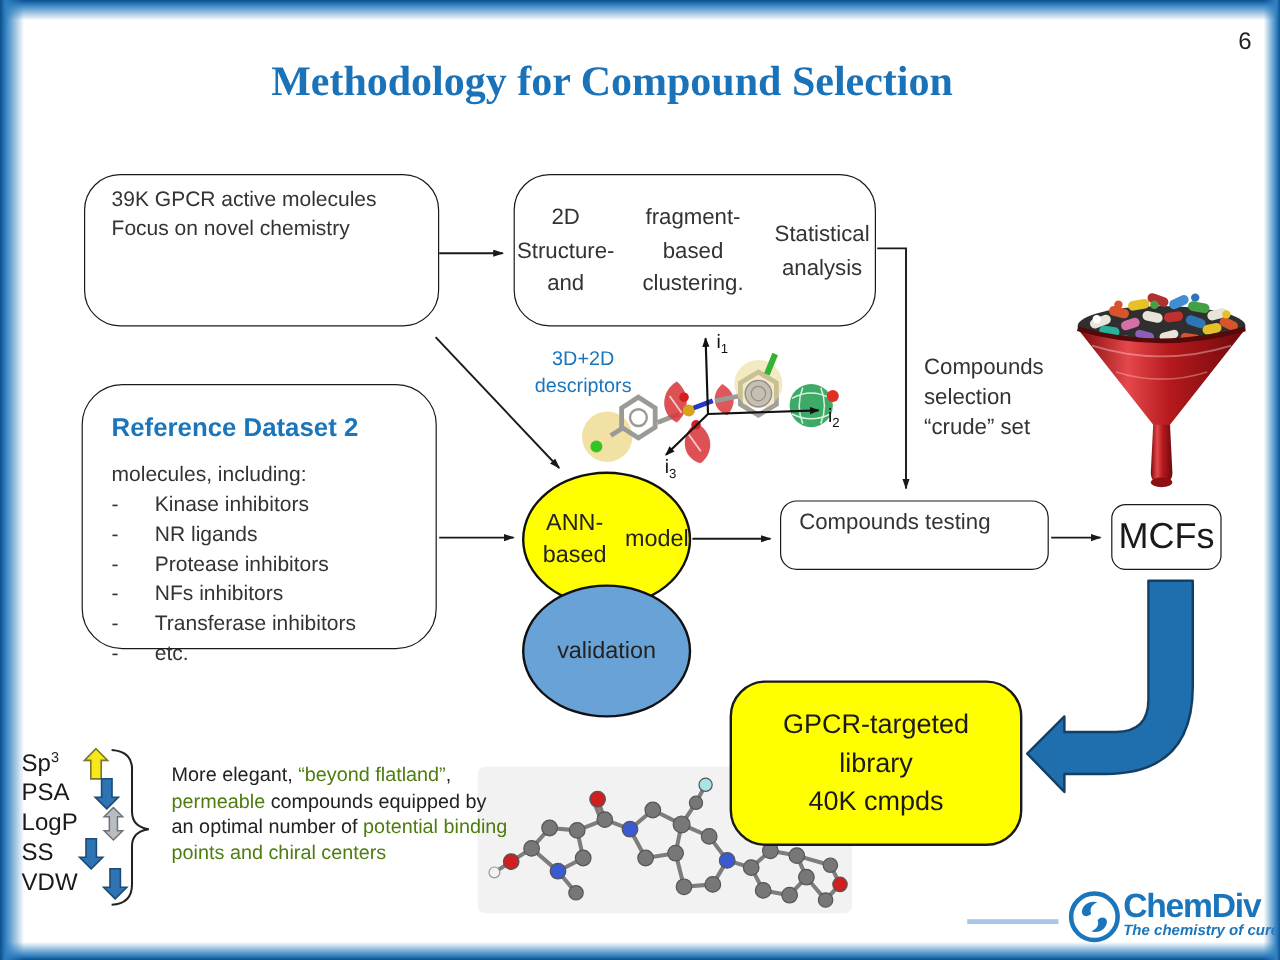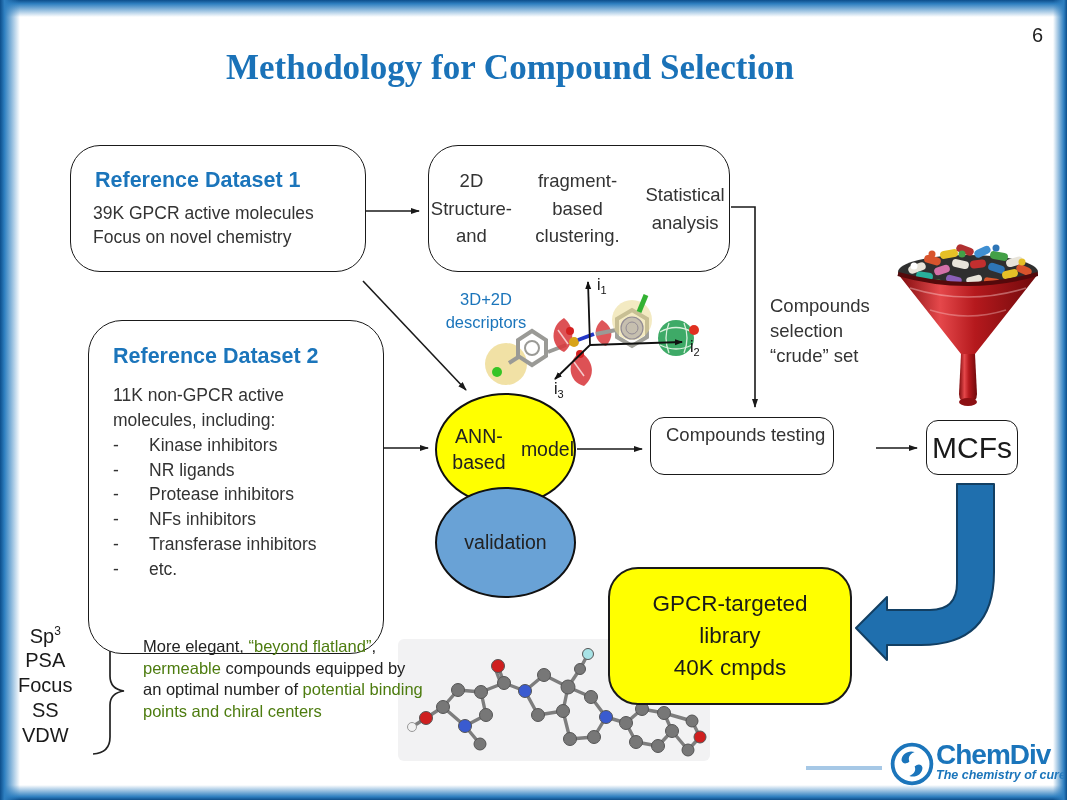--- a/index.html
+++ b/index.html
@@ -20,27 +20,27 @@
   .box { position:absolute; background:#fff; border:1.6px solid #1a1a1a; z-index:4; }
   .box-ref1 { left:70px; top:145px; width:296px; height:127px; border-radius:30px; }
   .box-ref1 h2, .box-ref2 h2 { font-size:21.5px; font-weight:bold; color:#1b75bb; }
   .box-ref1 h2 { margin:22px 0 0 24px; }
   .box-ref1 .body { margin:9px 0 0 22px; font-size:17.5px; color:#333; line-height:1.36; }
 
   .box-clustering { left:428px; top:145px; width:302px; height:127px; border-radius:30px;
                     display:flex; flex-direction:row; justify-content:center; align-items:center;
                     font-size:18.5px; color:#333; line-height:1.5; text-align:center; }
 
-  .box-ref2 { left:88px; top:320px; width:296px; height:334px; border-radius:34px; }
+  .box-ref2 { left:68px; top:320px; width:296px; height:221px; border-radius:34px; }
   .box-ref2 h2 { margin:23px 0 0 24px; }
   .box-ref2 .body { margin:14px 0 0 24px; font-size:17.5px; color:#333; line-height:1.42; }
   .ref2-row { display:flex; }
   .ref2-row .dash { width:36px; }
 
-  .box-testing { left:650px; top:417px; width:184px; height:58px; border-radius:14px;
+  .box-testing { left:650px; top:417px; width:224px; height:58px; border-radius:14px;
                  padding:4px 0 0 15px; font-size:18.5px; line-height:26px; color:#333; }
   .box-testing .blue { color:#1b75bb; }
 
   .box-mcfs { left:926px; top:420px; width:92px; height:55px; border-radius:12px;
               display:flex; align-items:center; justify-content:center; font-size:30px; color:#1a1a1a; }
 
   .box-library { left:608px; top:567px; width:244px; height:138px; border-radius:30px;
                  background:#ffff00; border-width:2px; display:flex; flex-direction:column;
                  justify-content:center; align-items:center; font-size:22.5px; line-height:1.42;
                  color:#1a1a1a; z-index:6; }
@@ -49,21 +49,21 @@
              flex-direction:row; align-items:center; justify-content:center;
              font-size:19.5px; color:#222; line-height:1.3; text-align:center; }
   .ellipse-ann { left:435px; top:393px; width:141px; height:113px; background:#ffff00; z-index:4; }
   .ellipse-validation { left:435px; top:487px; width:141px; height:111px; background:#69a2d6; z-index:5; }
 
   .lbl-descriptors { position:absolute; left:425px; top:288px; width:122px; text-align:center;
                      color:#1b75bb; font-size:16.5px; line-height:1.4; z-index:4; }
   .lbl-crude { position:absolute; left:770px; top:293px; font-size:18.5px; line-height:25px; color:#333; z-index:4; }
 
   .props { position:absolute; left:18px; top:624px; z-index:4; }
-  .prop-row { display:flex; align-items:center; height:25px; gap:19px; font-size:20px; color:#1a1a1a;flex-direction:column; }
+  .prop-row { display:flex; align-items:center; height:25px; gap:19px; font-size:20px; color:#1a1a1a; }
   .prop-row sup { font-size:12px; }
 
   .note { position:absolute; left:143px; top:636px; width:282px; font-size:16.5px;
           line-height:21.5px; color:#222; z-index:4; }
   .note .blue { color:#4d7c0f; }
 
   .mol2d { position:absolute; left:398px; top:639px; width:312px; height:122px;
            background:#f2f2f3; border-radius:6px; z-index:3; }
   .mol3d { position:absolute; left:468px; top:268px; width:250px; height:137px; z-index:3; }
   .funnel { position:absolute; left:896px; top:236px; width:142px; height:178px; z-index:3; }
@@ -103,37 +103,35 @@
       <line x1="366" y1="448" x2="428" y2="448" marker-end="url(#ah)"></line>
       <polyline points="731,207 755,207 755,407" marker-end="url(#ah)"></polyline>
       <line x1="577" y1="449" x2="642" y2="449" marker-end="url(#ah)"></line>
       <line x1="876" y1="448" x2="917" y2="448" marker-end="url(#ah)"></line>
     </g>
     <path d="M 856 628 L 887 597 L 887 610 L 930 610 Q 957 610 957 583 L 957 484 L 994 484 L 994 572 Q 994 645 921 645 L 887 645 L 887 660 Z" fill="#1f6fae" stroke="#123f63" stroke-width="2" stroke-linejoin="round"></path>
     <path d="M 93 625 Q 111 626 110 643 L 110 676 Q 110 689 124 691 Q 110 693 110 705 L 110 737 Q 110 753 93 754" fill="none" stroke="#222" stroke-width="1.7"></path>
   </svg>
 
   <div class="box box-ref1">
-    <h2>Reference Dataset 1</h2>
     <div class="body">
       <div>39K GPCR active molecules</div>
       <div>Focus on novel chemistry</div>
     </div>
   </div>
 
   <div class="box box-clustering">
     <div>2D Structure- and</div>
     <div>fragment-based clustering.</div>
     <div>Statistical analysis</div>
   </div>
 
   <div class="box box-ref2">
     <h2>Reference Dataset 2</h2>
     <div class="body">
-      <div>11K non-GPCR active</div>
       <div>molecules, including:</div>
       <div class="ref2-row">
           <span class="dash">-</span>
           <span>Kinase inhibitors</span>
         </div>
       <div class="ref2-row">
           <span class="dash">-</span>
           <span>NR ligands</span>
         </div>
       <div class="ref2-row">
@@ -282,21 +280,21 @@
           <polygon points="11,1 21,11 15.5,11 15.5,27 6.5,27 6.5,11 1,11" fill="#f7e81c" stroke="#77772a" stroke-width="1.4"></polygon>
         </svg>
     </div>
     <div class="prop-row">
       <span>PSA</span>
       <svg width="24" height="27" viewBox="0 0 22 28">
           <polygon points="11,27 1,17 6.5,17 6.5,1 15.5,1 15.5,17 21,17" fill="#2e74b5" stroke="#1c4b74" stroke-width="1.4"></polygon>
         </svg>
     </div>
     <div class="prop-row">
-      <span>Focus</span>
+      <span>LogP</span>
       <svg width="21" height="29" viewBox="0 0 20 30">
           <polygon points="10,1 18,9 13.5,9 13.5,21 18,21 10,29 2,21 6.5,21 6.5,9 2,9" fill="#b9bcc0" stroke="#6e7276" stroke-width="1.3"></polygon>
         </svg>
     </div>
     <div class="prop-row">
       <span>SS</span>
       <svg width="24" height="27" viewBox="0 0 22 28">
           <polygon points="11,27 1,17 6.5,17 6.5,1 15.5,1 15.5,17 21,17" fill="#2e74b5" stroke="#1c4b74" stroke-width="1.4"></polygon>
         </svg>
     </div>

